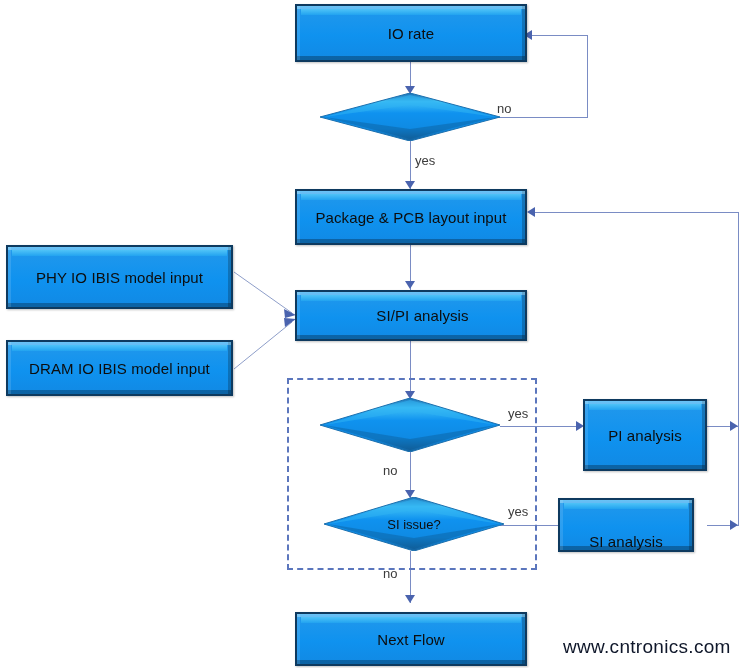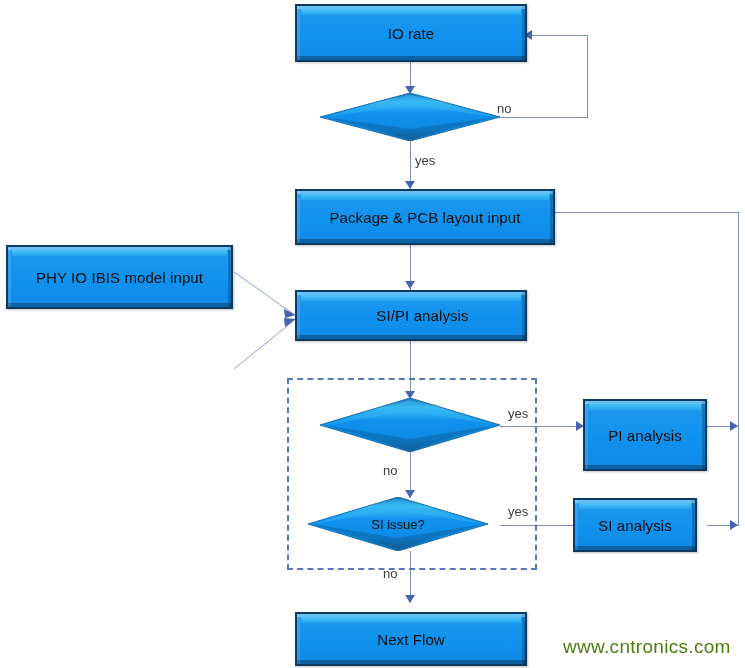--- a/index.html
+++ b/index.html
@@ -72,21 +72,21 @@
     position:absolute;
     border:2px dashed #5b76bd;
     box-sizing:border-box;
     background:transparent;
   }
 
   
   .watermark{
     position:absolute;
     font-size:19px;
-    color:#4d7c0f;
+    color:#0f172a;
     letter-spacing:.3px;
     white-space:nowrap;
   }
 </style>
 </head>
 <body>
 
 <div id="canvas">
 
   <div class="vline" style="left:410px;top:62px;height:32px;"></div>
@@ -159,30 +159,34 @@
           <stop offset="75%" stop-color="#0f8ae3"></stop>
           <stop offset="100%" stop-color="#14619c"></stop>
         </linearGradient>
       </defs>
       <polygon points="90,0 180,24 90,48 0,24" fill="url(#dg1)" stroke="#1a6fae" stroke-width="1"></polygon>
       <polygon points="90,2 176,24 90,12 4,24" fill="#2fb3f2" opacity=".55"></polygon>
       <polygon points="90,46 176,24 90,36 4,24" fill="#0b4f84" opacity=".35"></polygon>
     </svg>
   </div>
 
-  <div class="pbox" style="left:295px;top:189px;width:260px;height:56px;">
+  <div class="pbox" style="left:295px;top:189px;width:232px;height:56px;">
     <span class="cap"></span>
     <span class="lbl">Package &amp; PCB layout input</span>
   </div>
 
   <div class="pbox" style="left:6px;top:245px;width:227px;height:64px;">
     <span class="cap"></span>
     <span class="lbl">PHY IO IBIS model input</span>
   </div>
 
+  <div class="pbox" style="left:6px;top:340px;width:227px;height:56px;">
+    <span class="cap"></span>
+    <span class="lbl">DRAM IO IBIS model input</span>
+  </div>
 
   <div class="pbox" style="left:295px;top:290px;width:232px;height:51px;padding-left:23px;">
     <span class="cap"></span>
     <span class="lbl">SI/PI analysis</span>
   </div>
 
   <div class="dia" style="left:320px;top:398px;width:180px;height:54px;">
     <svg width="180" height="54" viewBox="0 0 180 54">
       <defs>
         <linearGradient id="dg2" x1="0" y1="0" x2="0" y2="1">
@@ -192,21 +196,21 @@
           <stop offset="75%" stop-color="#0f8ae3"></stop>
           <stop offset="100%" stop-color="#14619c"></stop>
         </linearGradient>
       </defs>
       <polygon points="90,0 180,27 90,54 0,27" fill="url(#dg2)" stroke="#1a6fae" stroke-width="1"></polygon>
       <polygon points="90,2 176,27 90,13 4,27" fill="#2fb3f2" opacity=".55"></polygon>
       <polygon points="90,52 176,27 90,41 4,27" fill="#0b4f84" opacity=".35"></polygon>
     </svg>
   </div>
 
-  <div class="dia" style="left:308px;top:497px;width:180px;height:54px;">
+  <div class="dia" style="left:324px;top:497px;width:180px;height:54px;">
     <svg width="180" height="54" viewBox="0 0 180 54">
       <defs>
         <linearGradient id="dg3" x1="0" y1="0" x2="0" y2="1">
           <stop offset="0%" stop-color="#1b6fb5"></stop>
           <stop offset="18%" stop-color="#3fc0f5"></stop>
           <stop offset="42%" stop-color="#0f92ef"></stop>
           <stop offset="75%" stop-color="#0f8ae3"></stop>
           <stop offset="100%" stop-color="#14619c"></stop>
         </linearGradient>
       </defs>
@@ -215,21 +219,21 @@
       <polygon points="90,52 176,27 90,41 4,27" fill="#0b4f84" opacity=".35"></polygon>
     </svg>
     <span class="dlbl">SI issue?</span>
   </div>
 
   <div class="pbox" style="left:583px;top:399px;width:124px;height:72px;">
     <span class="cap"></span>
     <span class="lbl">PI analysis</span>
   </div>
 
-  <div class="pbox" style="left:573px;top:498px;width:124px;height:54px;">
+  <div class="pbox" style="left:558px;top:498px;width:136px;height:54px;align-items:flex-end;">
     <span class="cap"></span>
     <span class="lbl">SI analysis</span>
   </div>
 
   <div class="pbox" style="left:295px;top:604px;width:232px;height:54px;margin-top:8px;">
     <span class="cap"></span>
     <span class="lbl">Next Flow</span>
   </div>
 
   <div class="watermark" style="left:563px;top:636px;">www.cntronics.com</div>

